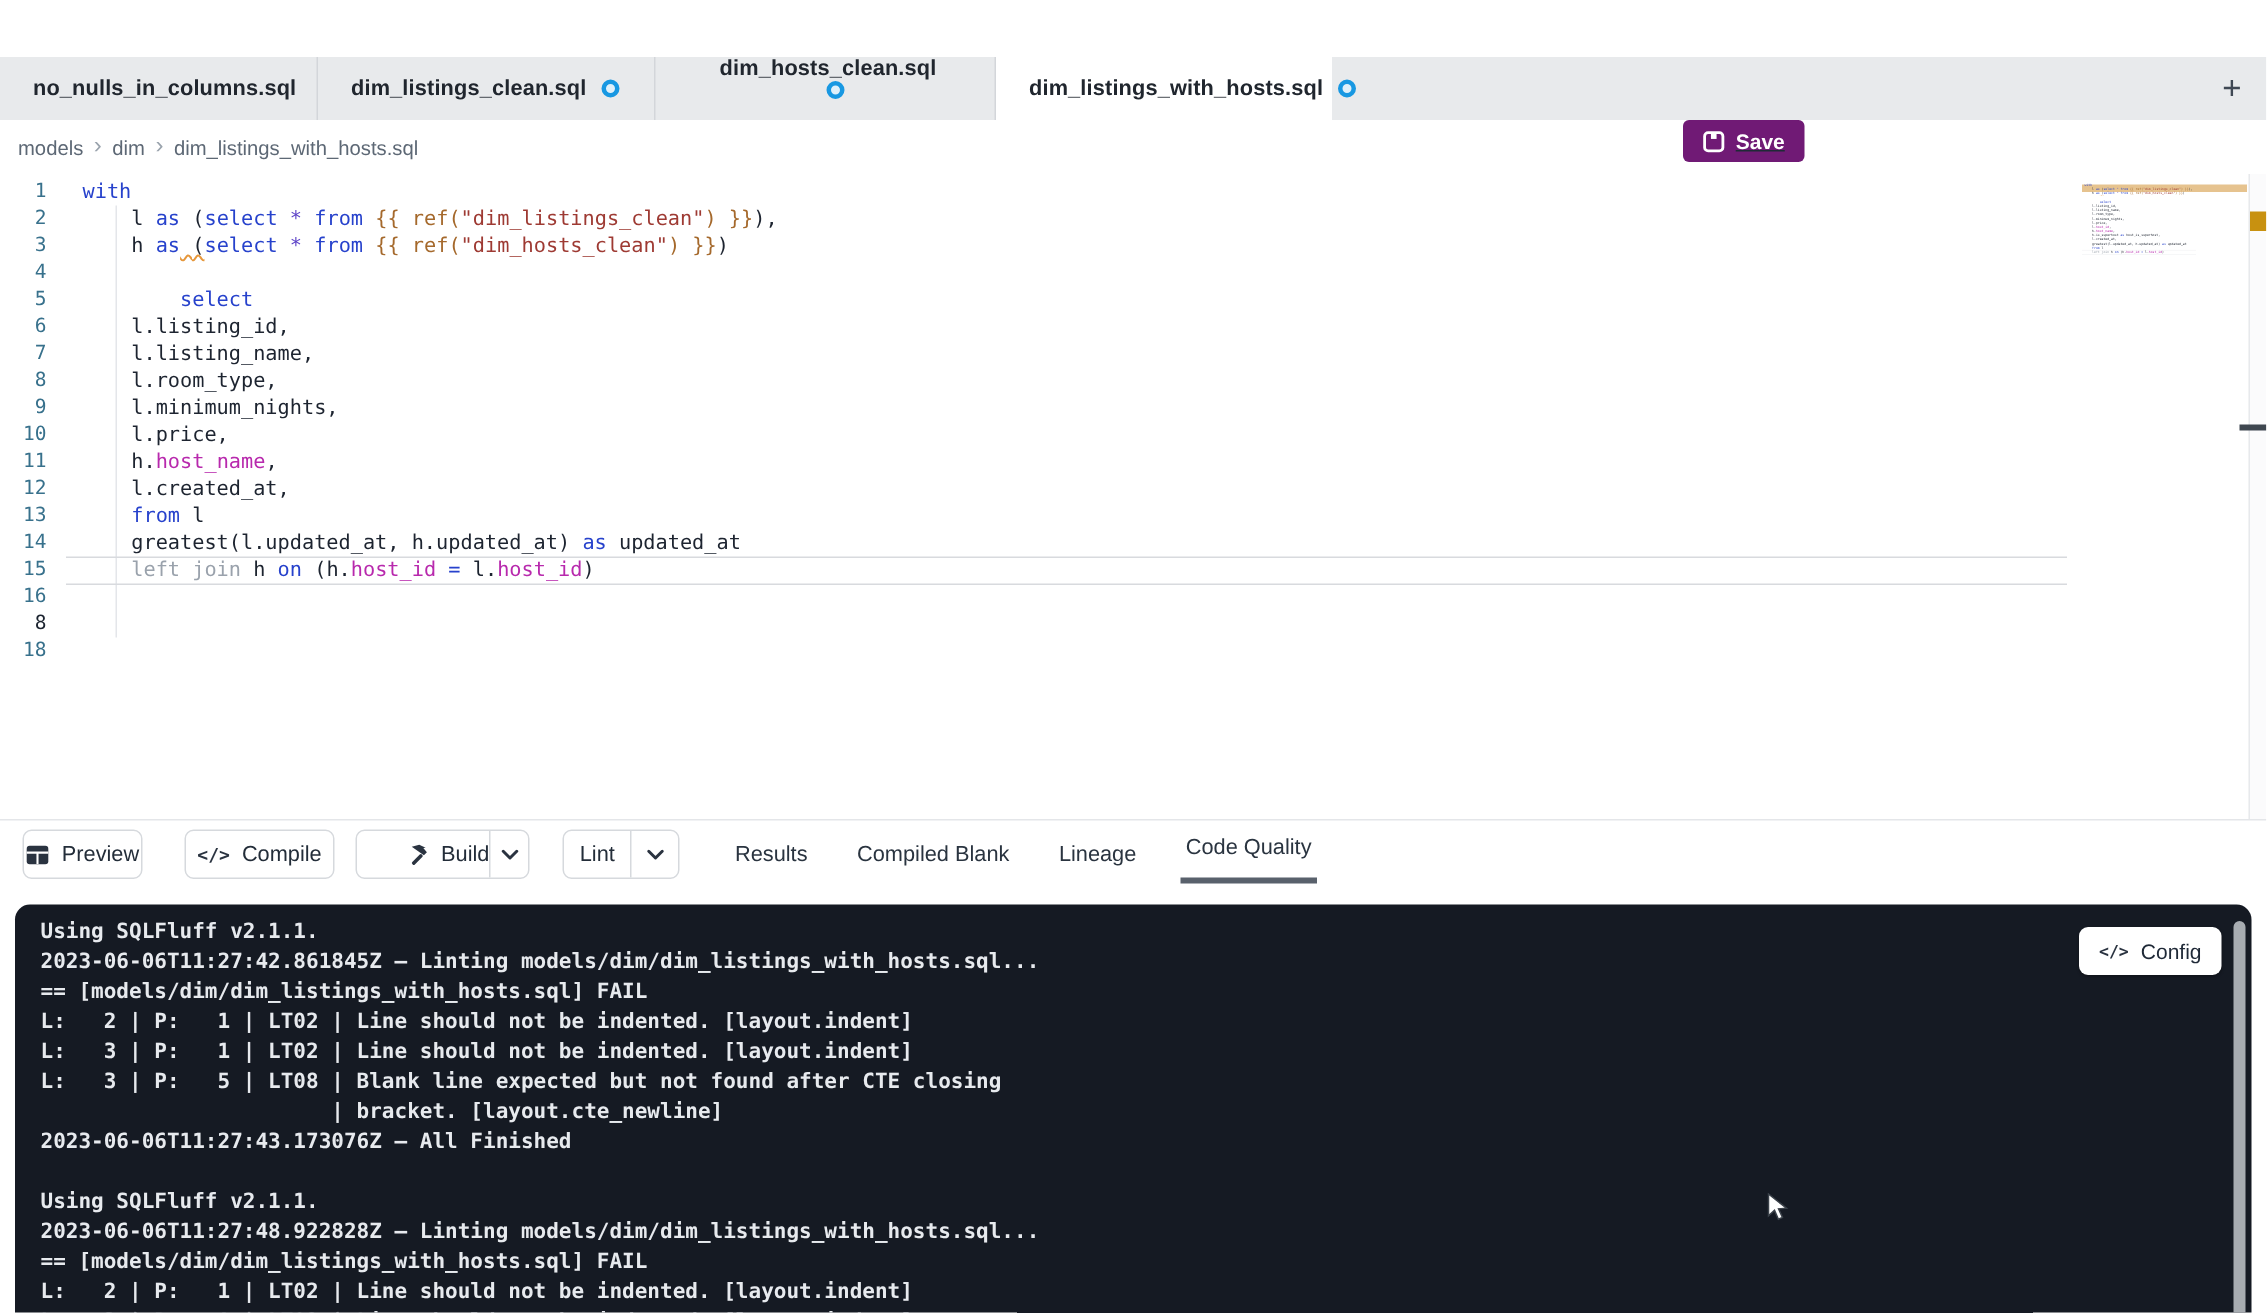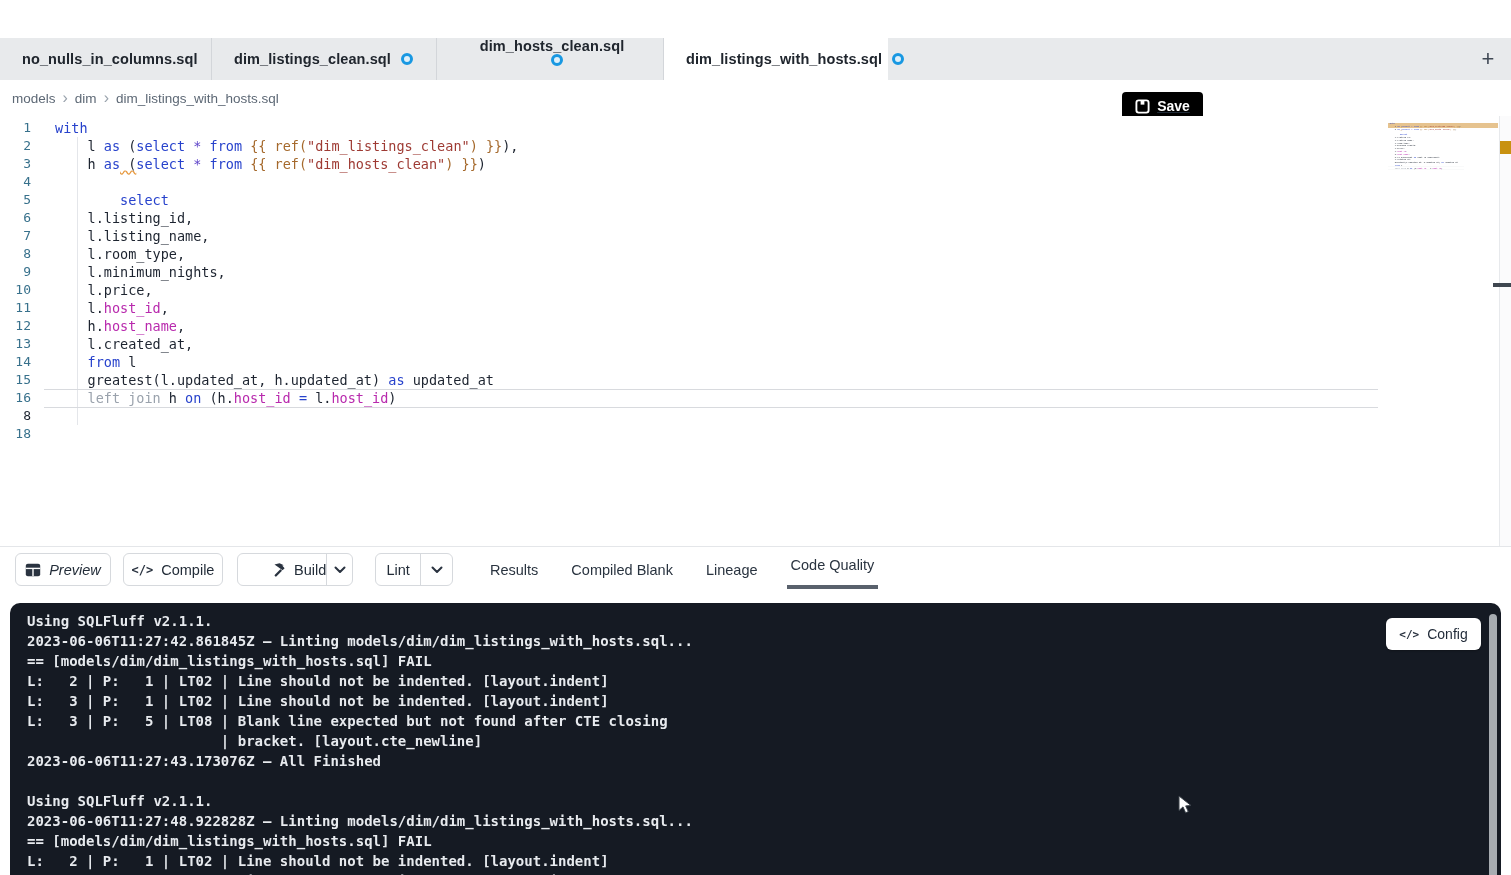--- a/index.html
+++ b/index.html
@@ -14,21 +14,21 @@
   .tab-label { font-size:14.5px; font-weight:bold; color:#20262e; letter-spacing:.1px; }
   .tab.active { background:#ffffff; border-right:none; }
   .dot { width:12px; height:12px; border-radius:50%; border:3.5px solid #1898e2; background:#dff0fa; margin-left:10px; flex:none; }
   .tab-w1{width:212px;} .tab-w2{width:225px;} .tab-w3{width:227px;flex-direction:column;} .tab-w4{width:224px;}
   .plus-btn { position:absolute; right:8px; top:6px; width:30px; height:30px; font-size:22px; font-weight:normal;
     color:#3f4854; display:flex; align-items:center; justify-content:center; cursor:pointer; }
   
   .crumbrow { position:absolute; left:0; top:42px; width:1218px; height:36px; background:#fff; }
   .crumbs { position:absolute; left:12px; top:0; height:36px; display:flex; align-items:center; font-size:13.5px; color:#5d6875; }
   .crumb-sep { color:#9aa3ad; margin:0 7px; font-size:16px; line-height:1; }
-  .save-btn { position:absolute; right:15px; top:12px; height:28px; width:81px; background:#000000; border-radius:4px;
+  .save-btn { position:absolute; right:15px; top:0; height:28px; width:81px; background:#701a75; border-radius:4px;
     display:flex; align-items:center; justify-content:center; gap:7px; cursor:pointer;text-decoration:underline; }
   .save-btn span { color:#fff; font-size:14px; font-weight:bold; }
   
   .editor { position:absolute; left:0; top:78px; width:1511px; height:430px; background:#fff;
     font-family:"DejaVu Sans Mono","Liberation Mono",monospace; font-size:13.5px; }
   #gutter { position:absolute; left:0; top:3px; width:31px; text-align:right; }
   #gutter .ln { height:18px; line-height:18px; color:#38718c; font-size:13px; }
   #gutter .ln.active { color:#1c2430; }
   #code { position:absolute; left:44px; top:3px; width:1334px; }
   .cl { height:18px; line-height:18px; white-space:pre; padding-left:11px; color:#1d2430; }
@@ -137,21 +137,20 @@
         <div class="cl"><span class="s-kw">with</span></div>
         <div class="cl"><span class="s-pl">    l </span><span class="s-kw">as</span><span class="s-pl"> (</span><span class="s-kw">select</span><span class="s-pl"> </span><span class="s-op">*</span><span class="s-pl"> </span><span class="s-kw">from</span><span class="s-pl"> </span><span class="s-jj">{{ ref(</span><span class="s-str">"dim_listings_clean"</span><span class="s-jj">) }}</span><span class="s-pl">),</span></div>
         <div class="cl"><span class="s-pl">    h </span><span class="s-kw">as</span><span class="s-pl s-sq"> (</span><span class="s-kw">select</span><span class="s-pl"> </span><span class="s-op">*</span><span class="s-pl"> </span><span class="s-kw">from</span><span class="s-pl"> </span><span class="s-jj">{{ ref(</span><span class="s-str">"dim_hosts_clean"</span><span class="s-jj">) }}</span><span class="s-pl">)</span></div>
         <div class="cl"></div>
         <div class="cl"><span class="s-pl">        </span><span class="s-kw">select</span></div>
         <div class="cl"><span class="s-pl">    l.listing_id,</span></div>
         <div class="cl"><span class="s-pl">    l.listing_name,</span></div>
         <div class="cl"><span class="s-pl">    l.room_type,</span></div>
         <div class="cl"><span class="s-pl">    l.minimum_nights,</span></div>
         <div class="cl"><span class="s-pl">    l.price,</span></div>
-        <div class="cl"><span class="s-pl">    l.</span><span class="s-var">host_id</span><span class="s-pl">,</span></div>
         <div class="cl"><span class="s-pl">    h.</span><span class="s-var">host_name</span><span class="s-pl">,</span></div>
         <div class="cl"><span class="s-pl">    l.created_at,</span></div>
         <div class="cl"><span class="s-pl">    </span><span class="s-kw">from</span><span class="s-pl"> l</span></div>
         <div class="cl"><span class="s-pl">    greatest(l.updated_at, h.updated_at) </span><span class="s-kw">as</span><span class="s-pl"> updated_at</span></div>
         <div class="cl active"><span class="s-gr">    left join</span><span class="s-pl"> h </span><span class="s-kw">on</span><span class="s-pl"> (h.</span><span class="s-var">host_id</span><span class="s-pl"> </span><span class="s-kw">=</span><span class="s-pl"> l.</span><span class="s-var">host_id</span><span class="s-pl">)</span></div>
         <div class="cl"></div>
       </div>
     <div class="mini-band"></div>
     <div class="minimap">
         <div id="mini">
@@ -174,21 +173,21 @@
           <div class="cl active"><span class="s-gr">    left join</span><span class="s-pl"> h </span><span class="s-kw">on</span><span class="s-pl"> (h.</span><span class="s-var">host_id</span><span class="s-pl"> </span><span class="s-kw">=</span><span class="s-pl"> l.</span><span class="s-var">host_id</span><span class="s-pl">)</span></div>
           <div class="cl"></div>
         </div>
       </div>
     <div class="anno-strip"></div>
     <div class="anno-gold"></div>
     <div class="anno-dark"></div>
   </div>
 
   <div class="toolrow">
-    <div class="btn" style="left:15px; width:96px;font-style:italic;">
+    <div class="btn" style="left:15px; width:80px;">
       <svg width="16" height="14" viewBox="0 0 16 14">
         <rect x="0.8" y="0.8" width="14.4" height="12.4" rx="2" fill="#2a3340"></rect>
         <line x1="0.8" y1="5.4" x2="15.2" y2="5.4" stroke="#ffffff" stroke-width="1.4"></line>
         <line x1="8" y1="5.4" x2="8" y2="13" stroke="#ffffff" stroke-width="1.4"></line>
       </svg>
       <span>Preview</span>
     </div>
     <div class="btn" style="left:123px; width:100px;">
       <span class="cg">&lt;/&gt;</span>
       <span>Compile</span>

